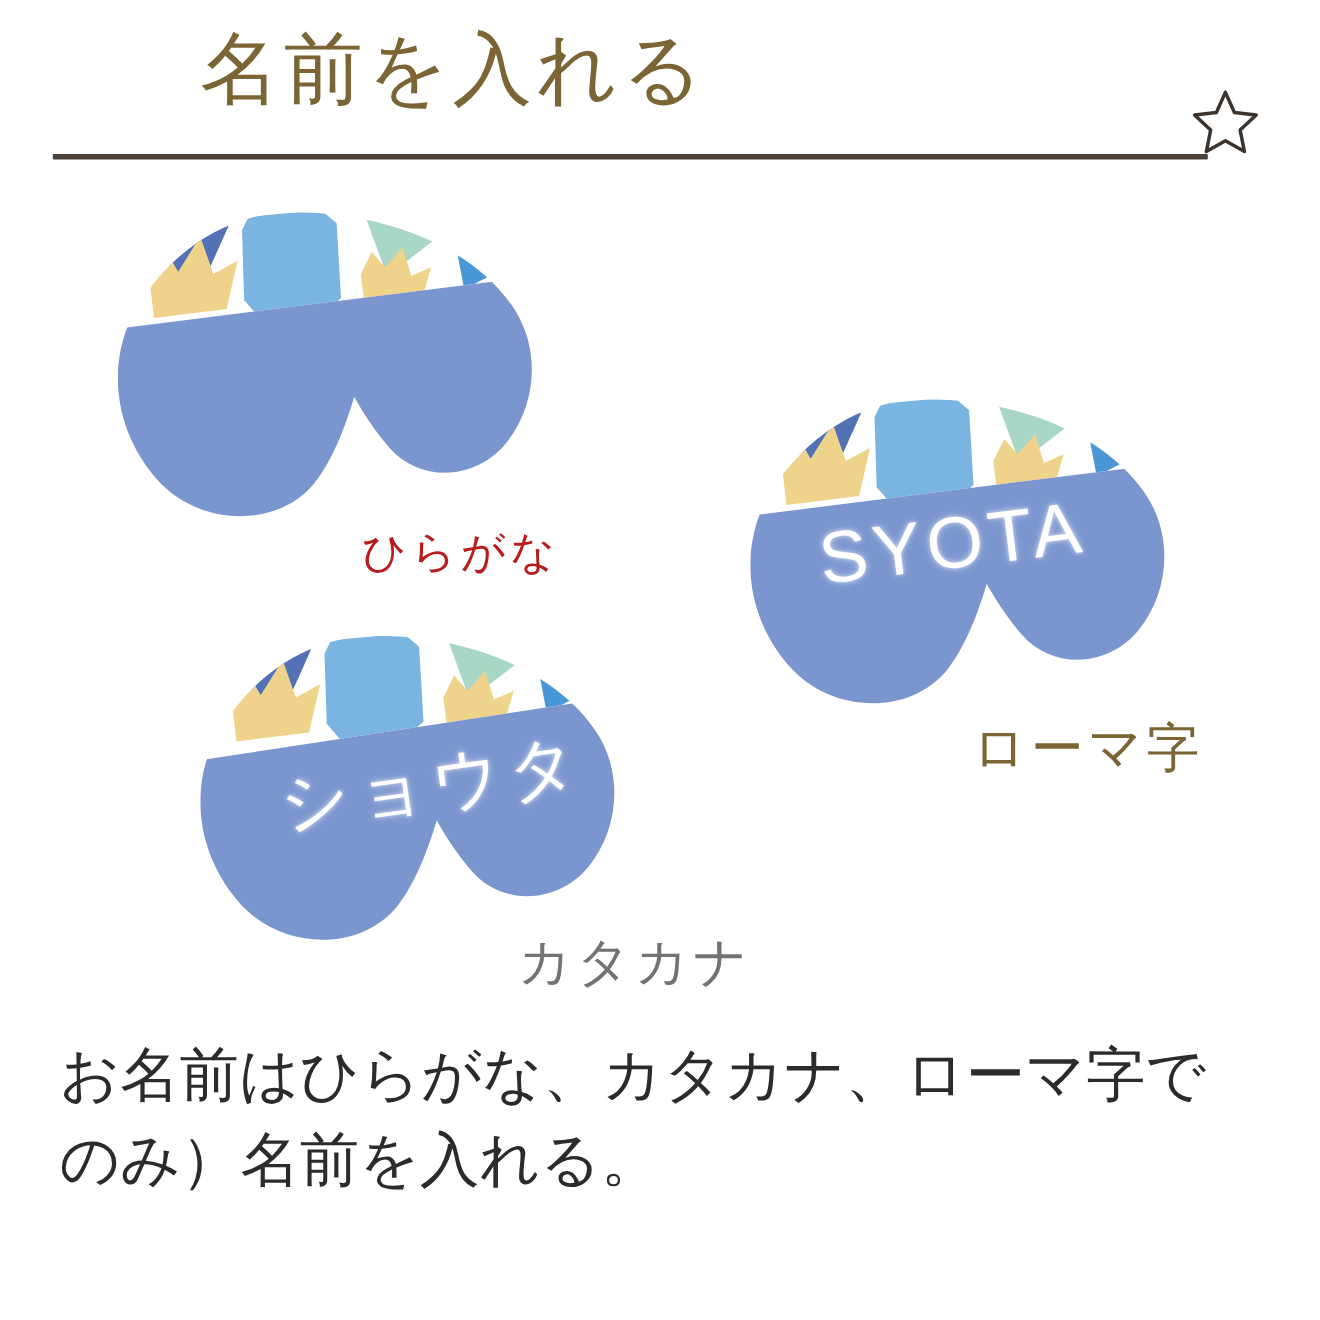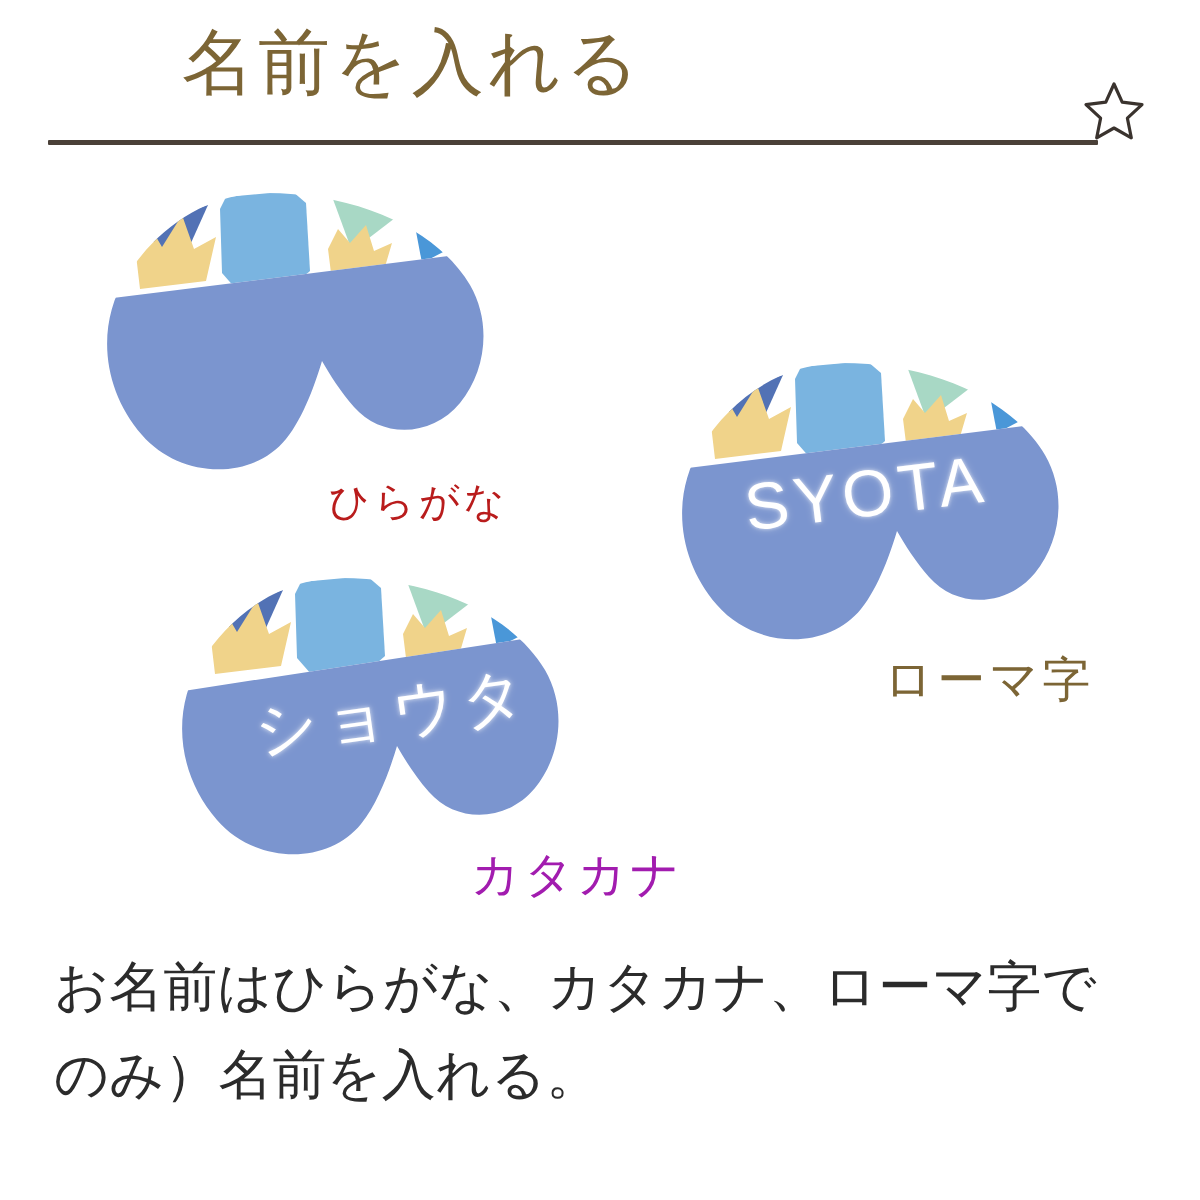--- a/index.html
+++ b/index.html
@@ -126,39 +126,39 @@
     font-size: 62px;
     letter-spacing: 6px;
     transform: rotate(-8deg);
     transform-origin: left center;
   }
   #label-katakana {
     position: absolute;
     left: 471px; top: 843px;
     font-size: 48px;
     letter-spacing: 4px;
-    color: #a21caf;
+    color: #737373;
     font-family: "DejaVu Sans", "Liberation Sans", sans-serif;
     white-space: nowrap;
   }
 
   
   .note {
     position: absolute;
     left: 54px;
     top: 938px;
     width: 1110px;
     color: #2b2b2b;
     font-family: "DejaVu Sans", "Liberation Sans", sans-serif;
     font-size: 54px;
     line-height: 78px;
     letter-spacing: 0px;
     font-weight: 400;
   }
-  .note-line { display: block; white-space: nowrap; margin-top: 10px; }
+  .note-line { display: block; white-space: nowrap; }
 </style>
 </head>
 <body>
 
 <div id="page">
 
   <div class="header">
     <div class="header-title">名前を入れる</div>
 
     <div class="header-rule"></div>

